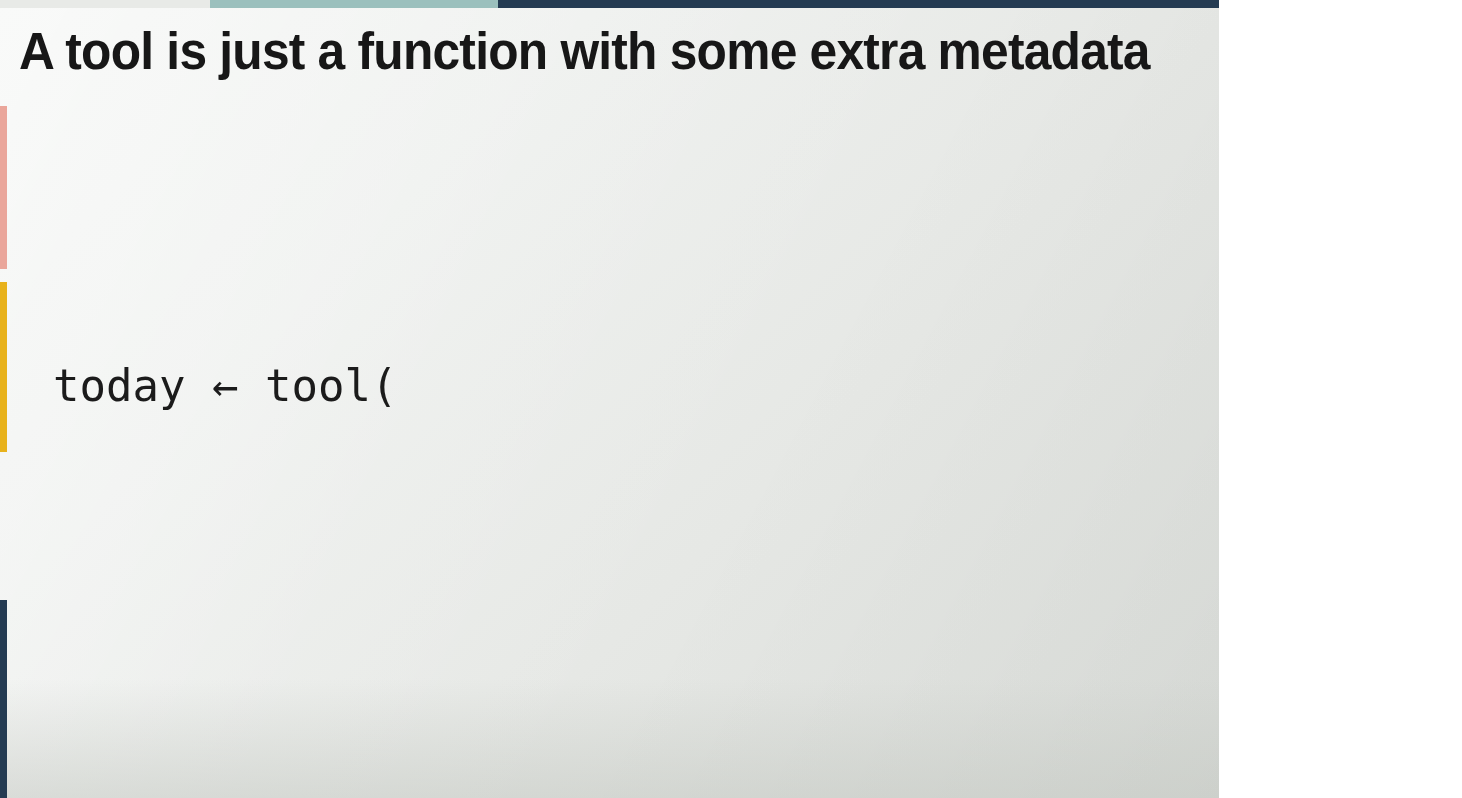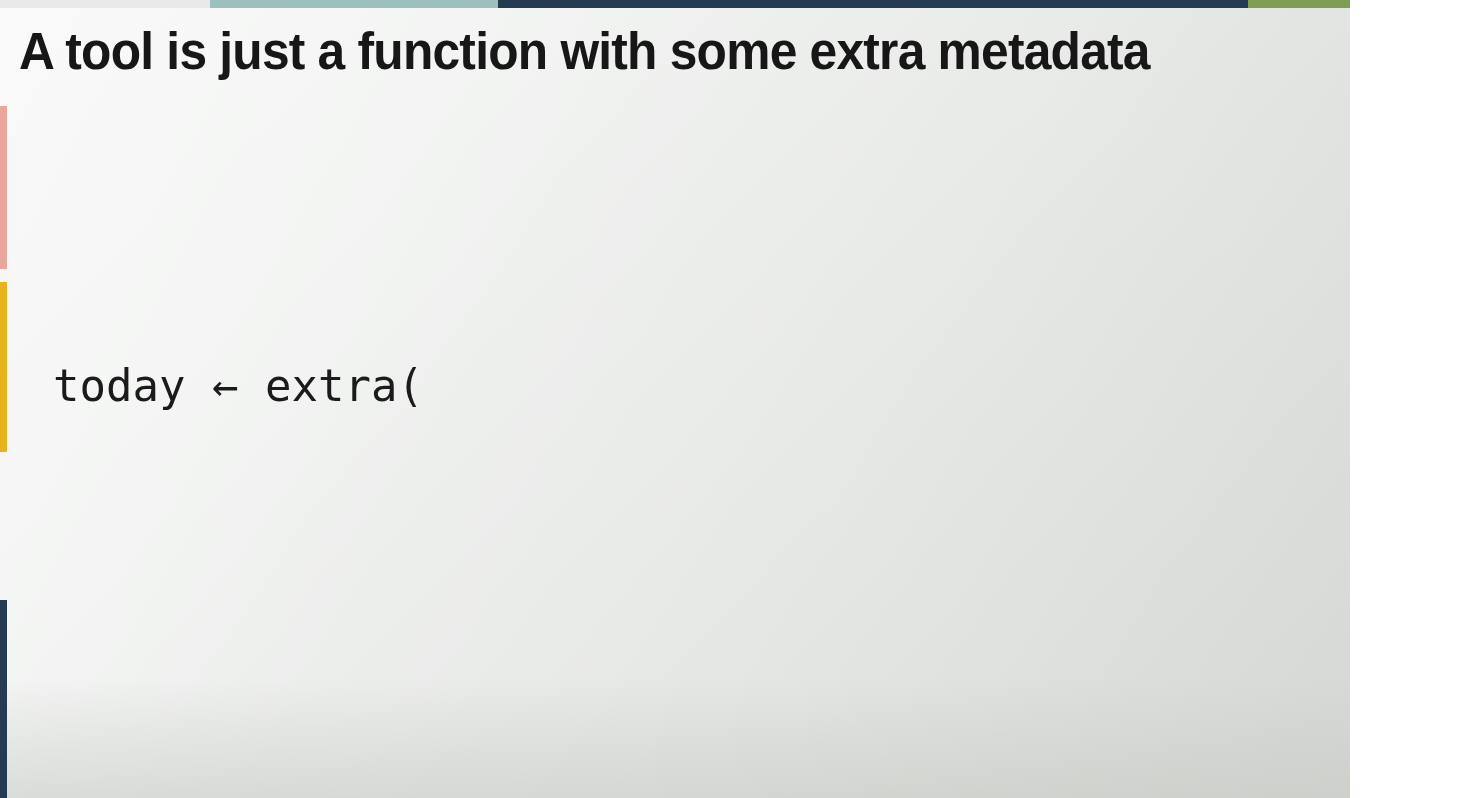--- a/index.html
+++ b/index.html
@@ -9,21 +9,21 @@
   }
   body {
     width: 1462px;
     height: 798px;
     overflow: hidden;
     font-family: "Liberation Sans", sans-serif;
   }
 
   #slide {
     position: relative;
-    width: 1350px;
+    width: 1219px;
     height: 798px;
     box-sizing: border-box;
     background:
       linear-gradient(135deg, #f2f4f2 0%, #eef0ee 30%, #e6e8e5 62%, #dcdfdb 100%);
     overflow: hidden;
     text-decoration: underline;
   }
 
   
   #topbar {
@@ -113,21 +113,21 @@
     <div class="seg" style="width:214px;background:#7d9e54;"></div>
   </div>
 
   <div class="left-strip" style="top:106px;height:163px;background:#eaa69b;"></div>
   <div class="left-strip" style="top:282px;height:170px;background:#e8b21c;"></div>
   <div class="left-strip" style="top:600px;height:198px;background:#243b52;"></div>
 
   <div id="title">A tool is just a function with some extra metadata</div>
 
   <div id="code">
-    <span class="line">today ← extra(</span>
+    <span class="line">today ← tool(</span>
     
     
     
     
     
   </div>
 
   <div id="wash"></div>
   <div id="bottomshade"></div>
 

